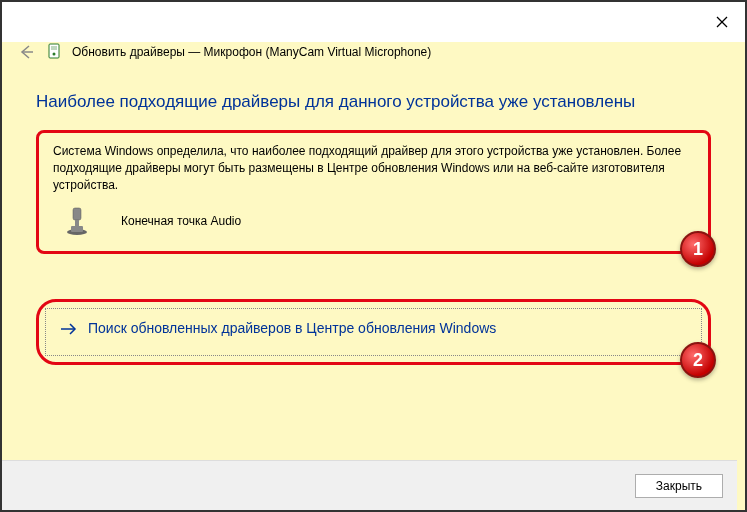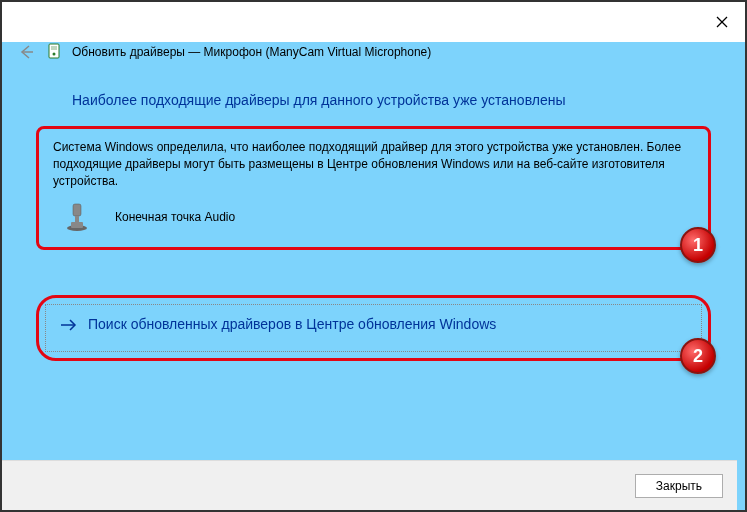--- a/index.html
+++ b/index.html
@@ -12,21 +12,21 @@
       background: #fff;
       width: 747px;
       height: 512px;
       overflow: hidden;
     }
     .outer-frame {
       width: 747px;
       height: 512px;
       border: 2px solid #333;
       position: relative;
-      background: #7dd3fc;
+      background: #fef9c3;
     }
     .titlebar {
       height: 40px;
       display: flex;
       align-items: center;
       justify-content: space-between;
       padding: 0 0 0 12px;
       background: #fff;
     }
     .titlebar-right {
@@ -68,41 +68,40 @@
     }
     .header-title {
       font-size: 12px;
       color: #000;
     }
     .content {
       padding: 20px 34px 0 34px;
       position: relative;
     }
     .heading {
-      font-size: 14px;
+      font-size: 17px;
       color: #003399;
       margin-bottom: 18px;
-      margin-left: 36px;
     }
     .callout-box {
       border: 3px solid #e30613;
       border-radius: 8px;
       position: relative;
       padding: 10px 14px 14px 14px;
       margin-bottom: 30px;
     }
     .info-text {
       font-size: 12px;
       color: #000;
       line-height: 1.4;
     }
     .device-row {
       display: flex;
       align-items: center;
-      gap: 24px;
+      gap: 30px;
       margin-top: 12px;
       margin-left: 10px;
     }
     .audio-icon {
       width: 28px;
       height: 32px;
       display: flex;
       align-items: center;
       justify-content: center;
     }

